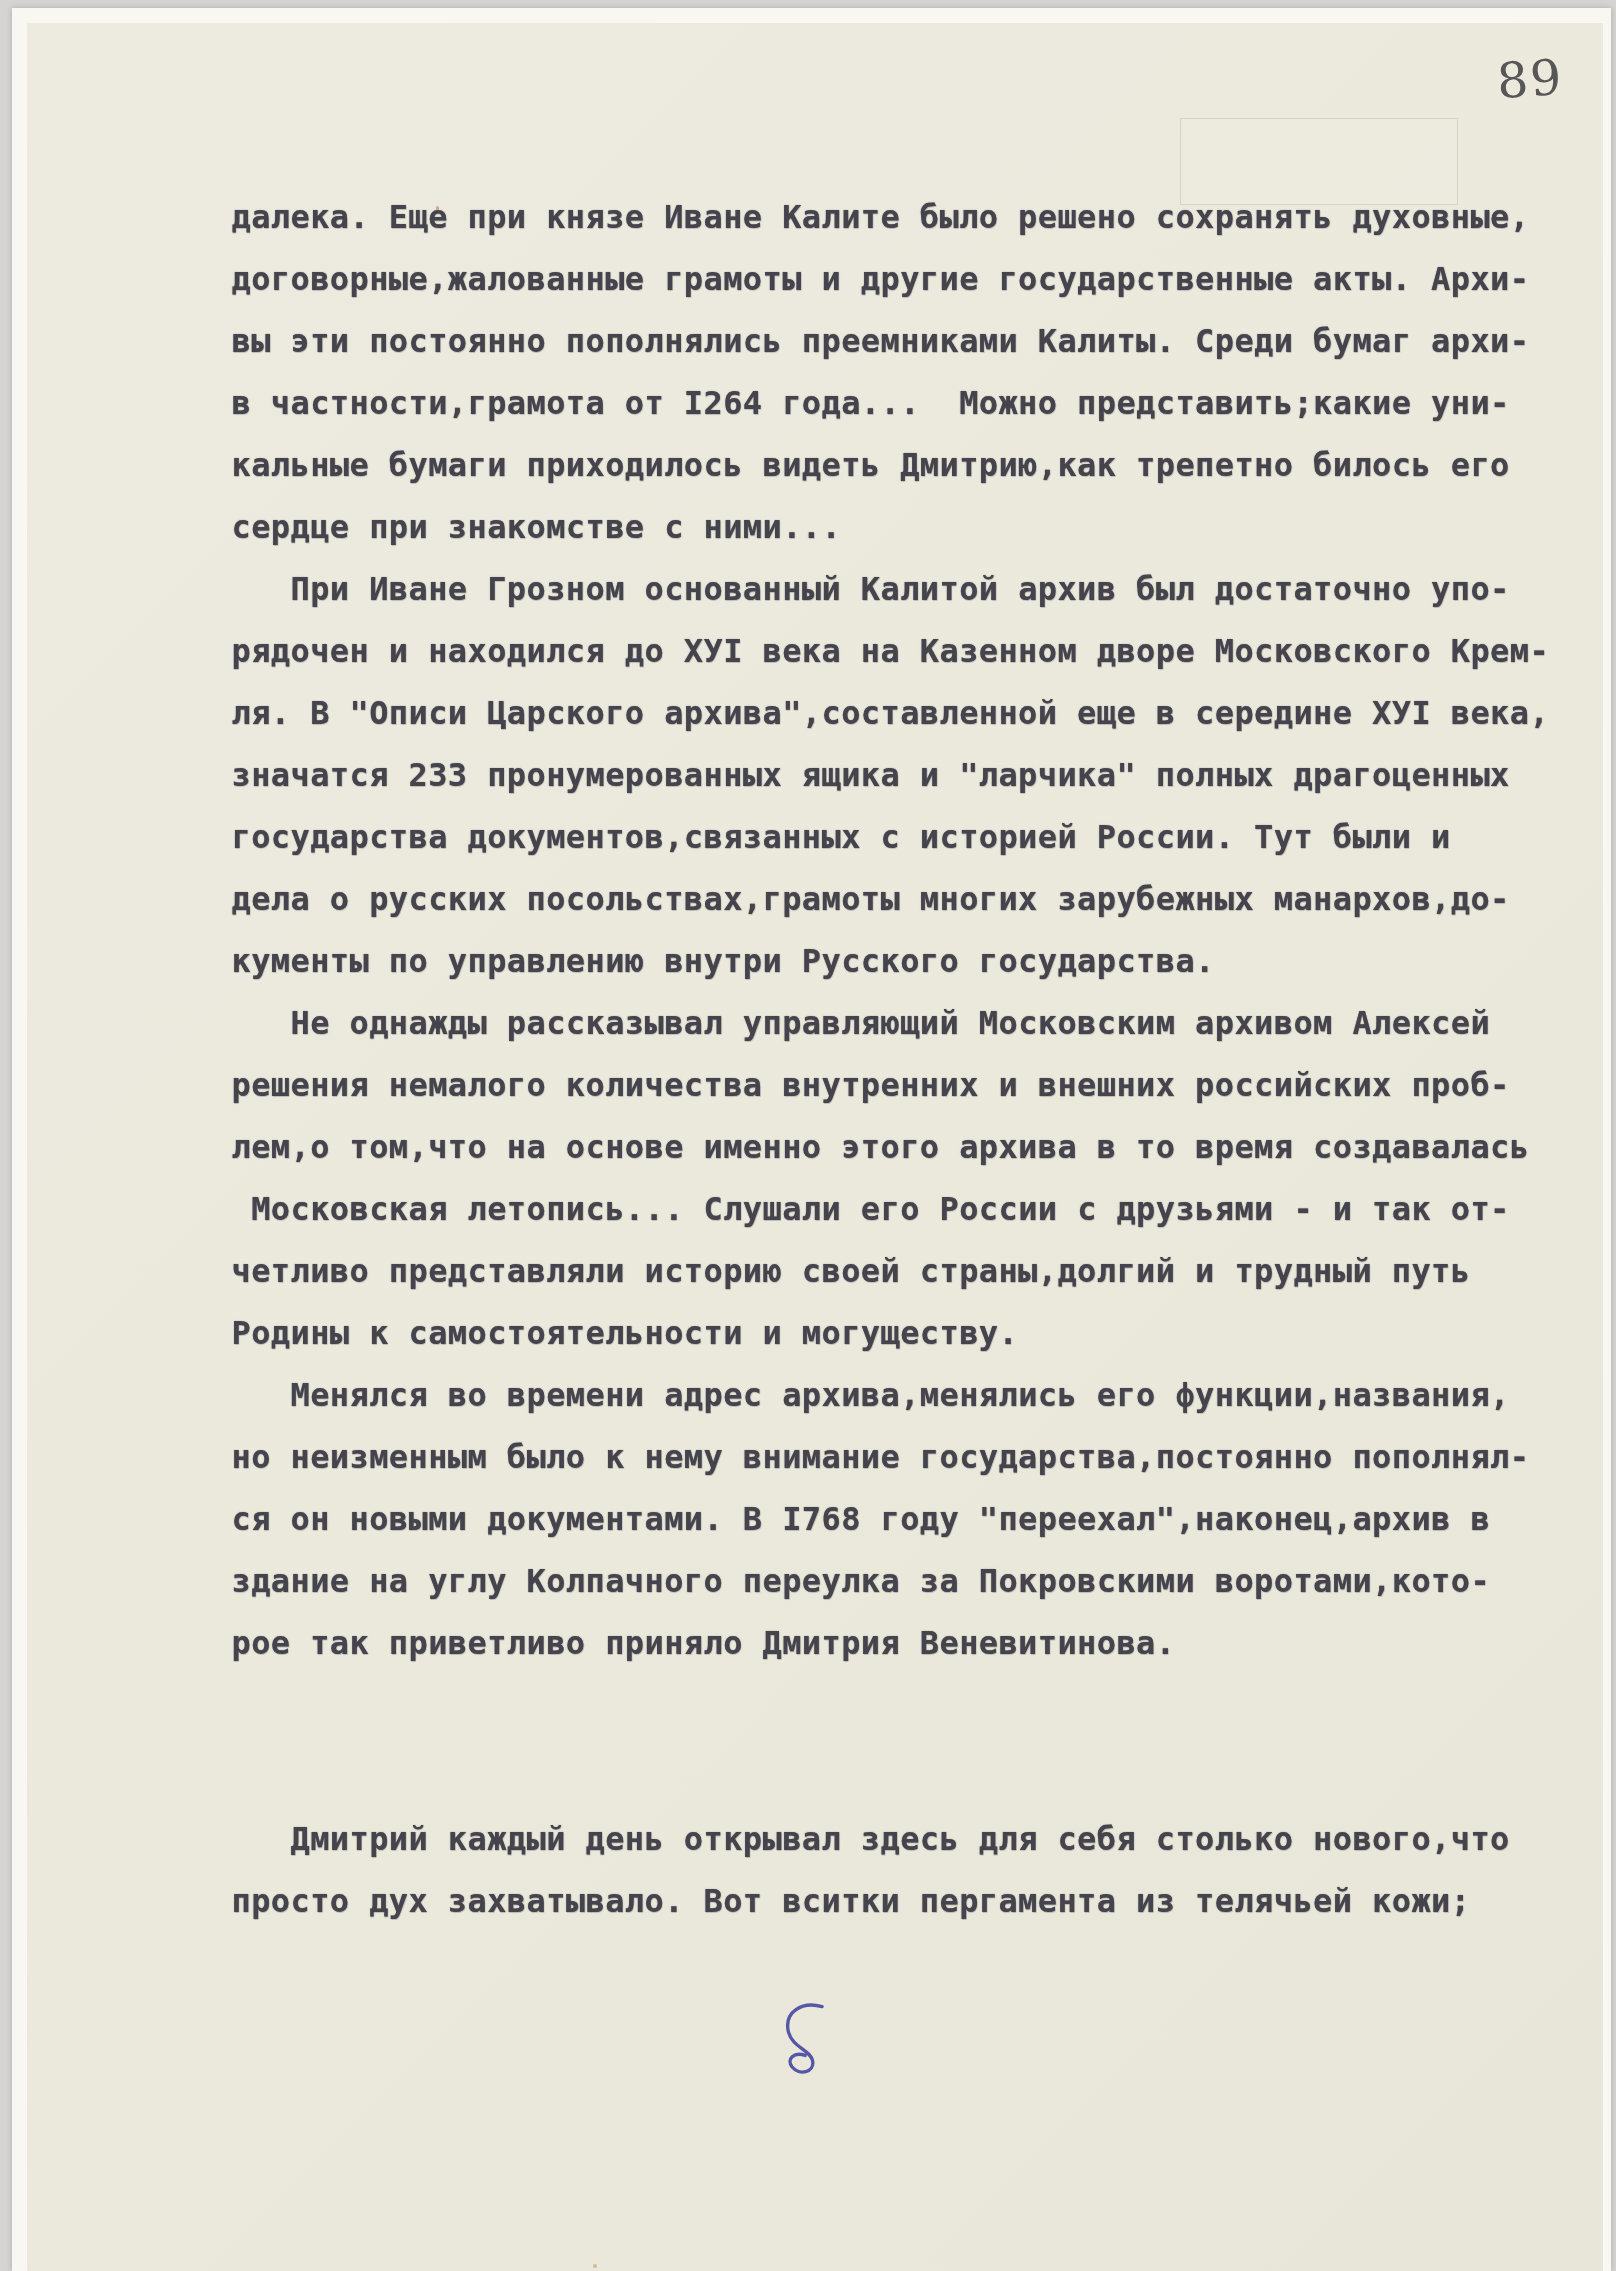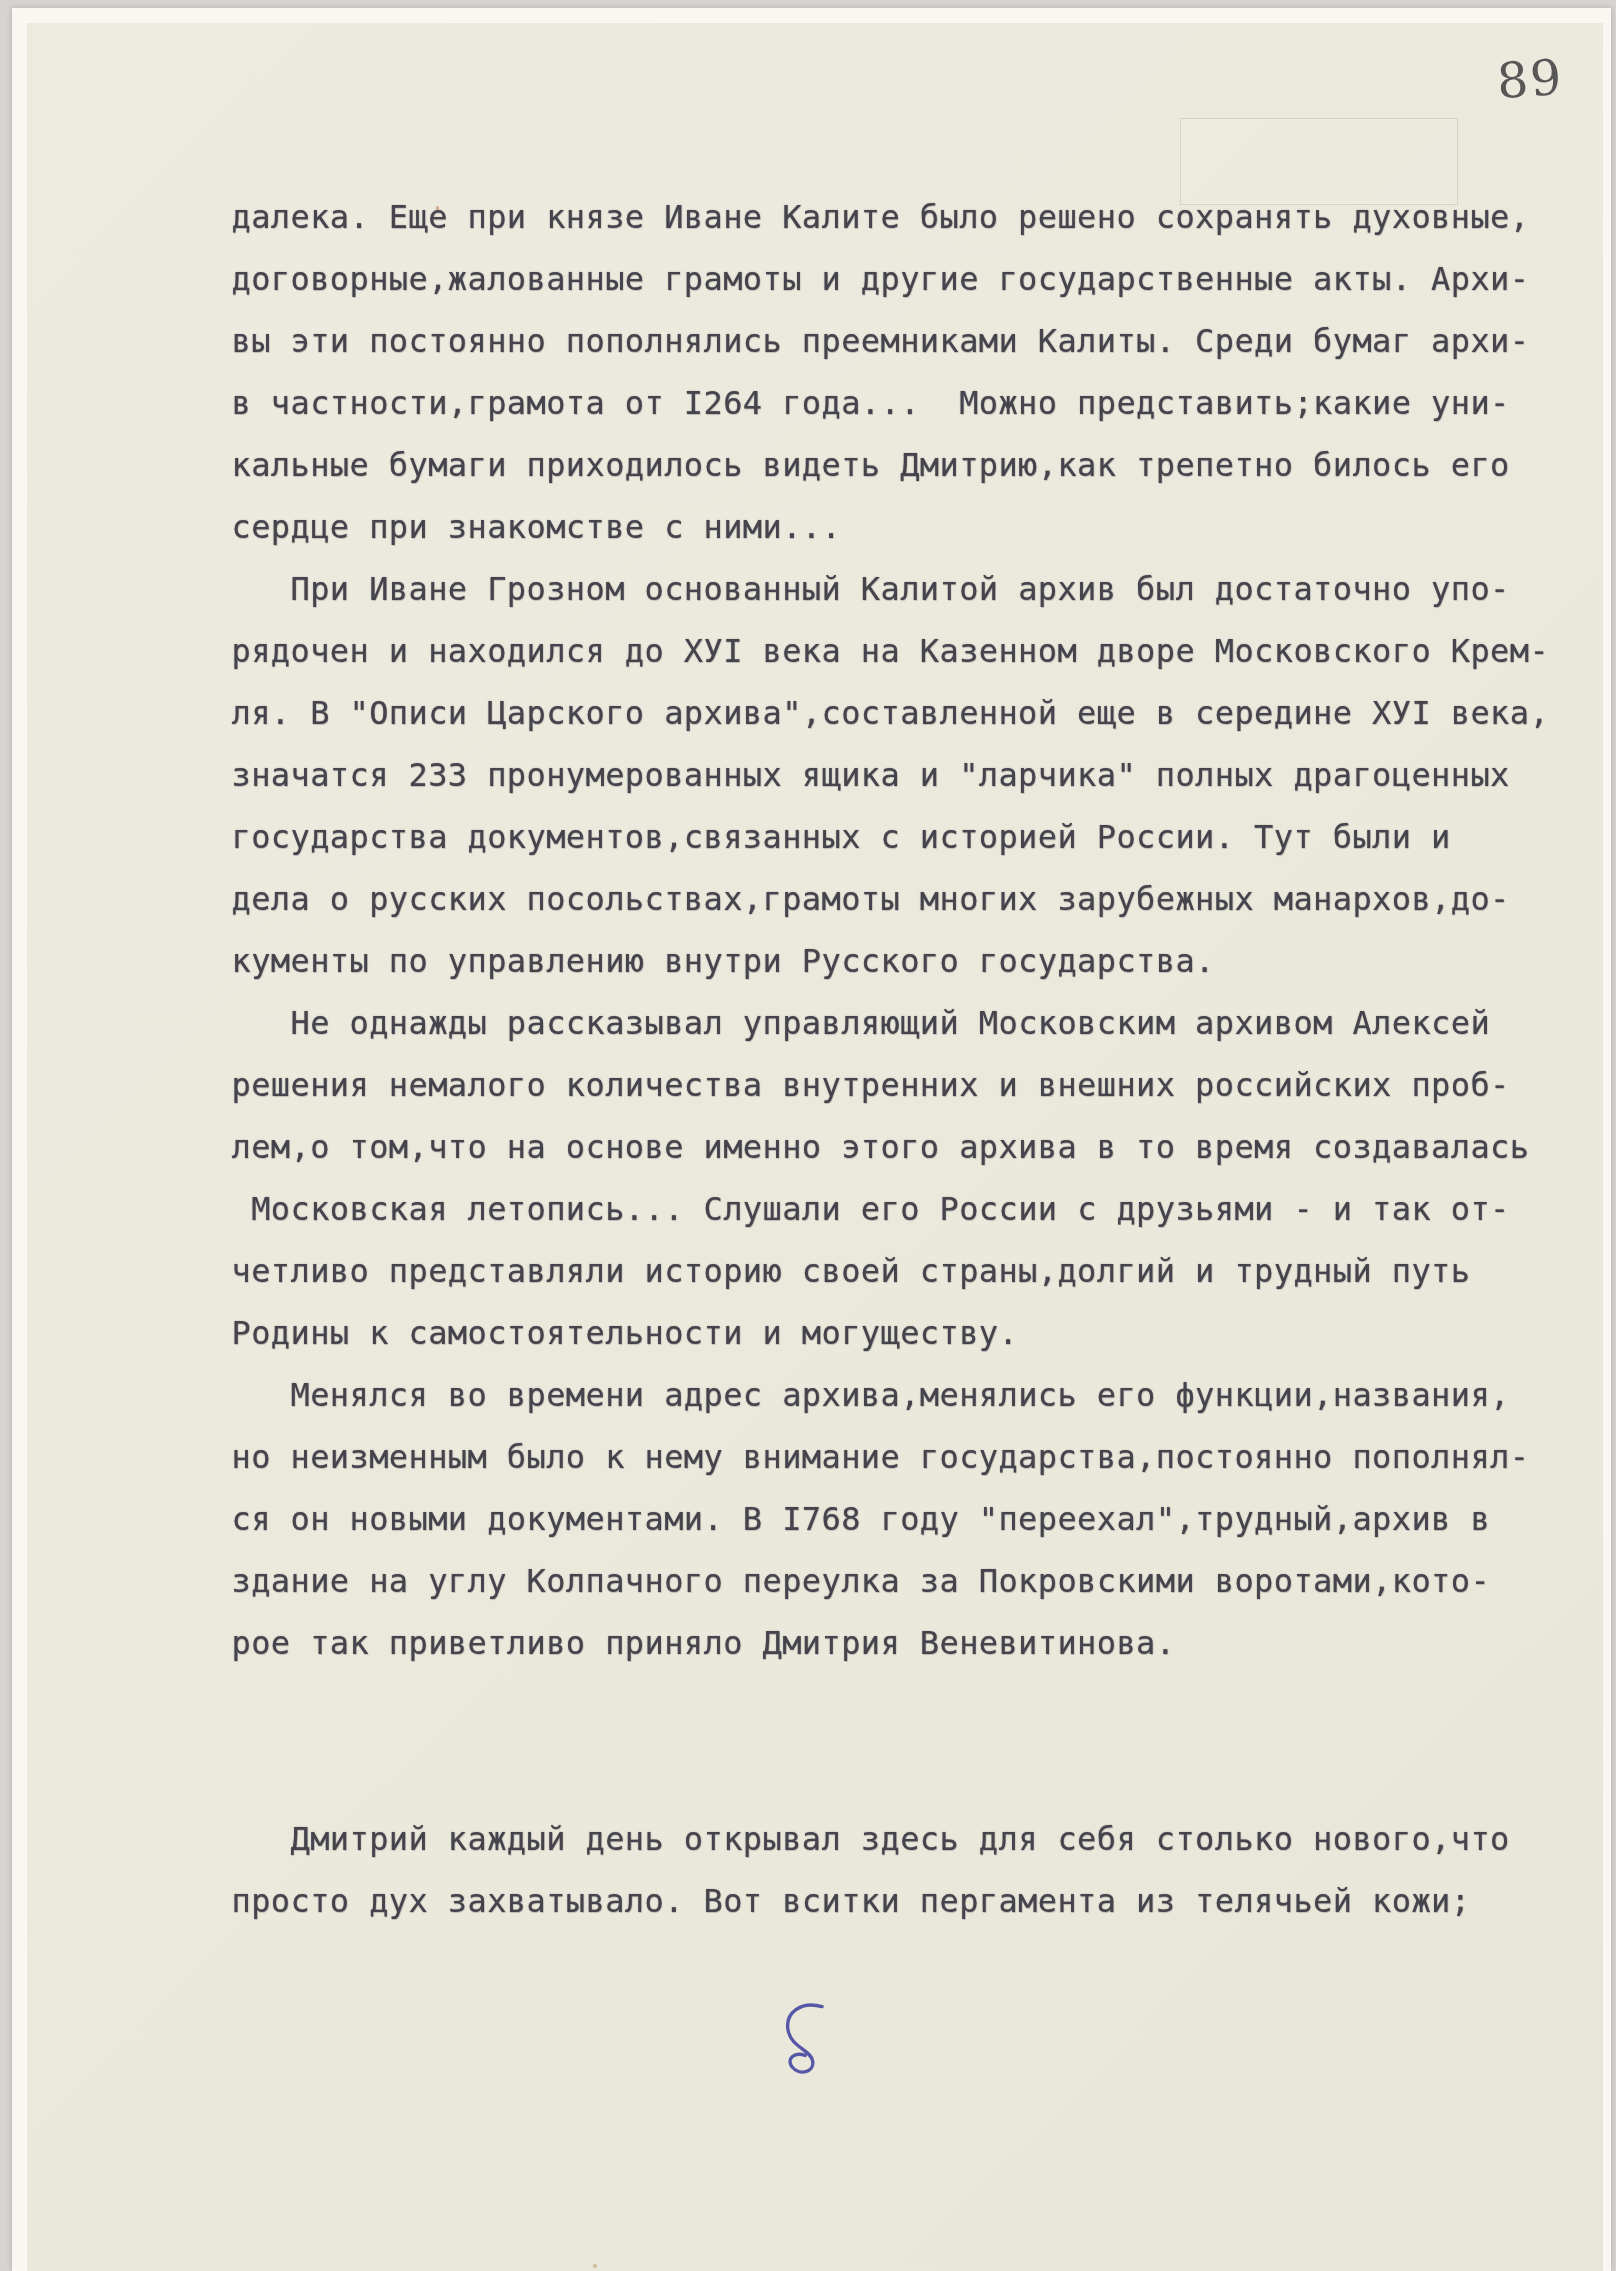--- a/index.html
+++ b/index.html
@@ -35,20 +35,21 @@
     position:absolute;
     left:1153px; top:95px;
     width:276px; height:85px;
     border:1.9px solid rgba(178,170,150,0.35);
     background:rgba(240,238,228,0.25);
   }
   .textblock{
     position:absolute;
     left:0; top:0; right:0;
     padding:163px 17px 0 205px;
+    font-weight:bold;
   }
   .tline{
     height:62px;
     line-height:62px;
     font-size:32px;
     color:#45444c;
     white-space:pre-wrap;
     letter-spacing:0.4px;
     text-shadow:0 0 1.2px rgba(62,60,74,0.55), 0.6px 0.6px 0.6px rgba(62,60,74,0.18);
   }
@@ -89,21 +90,21 @@
       <div class="tline">дела о русских посольствах,грамоты многих зарубежных манархов,до-</div>
       <div class="tline">кументы по управлению внутри Русского государства.</div>
       <div class="tline">   Не однажды рассказывал управляющий Московским архивом Алексей</div>
       <div class="tline">решения немалого количества внутренних и внешних российских проб-</div>
       <div class="tline">лем,о том,что на основе именно этого архива в то время создавалась</div>
       <div class="tline"> Московская летопись... Слушали его России с друзьями - и так от-</div>
       <div class="tline">четливо представляли историю своей страны,долгий и трудный путь</div>
       <div class="tline">Родины к самостоятельности и могуществу.</div>
       <div class="tline">   Менялся во времени адрес архива,менялись его функции,названия,</div>
       <div class="tline">но неизменным было к нему внимание государства,постоянно пополнял-</div>
-      <div class="tline">ся он новыми документами. В I768 году "переехал",трудный,архив в</div>
+      <div class="tline">ся он новыми документами. В I768 году "переехал",наконец,архив в</div>
       <div class="tline">здание на углу Колпачного переулка за Покровскими воротами,кото-</div>
       <div class="tline">рое так приветливо приняло Дмитрия Веневитинова.</div>
       <div class="tline para-gap">   Дмитрий каждый день открывал здесь для себя столько нового,что</div>
       <div class="tline">просто дух захватывало. Вот вситки пергамента из телячьей кожи;</div>
     </div>
 
     <svg class="ink-mark" viewBox="0 0 72 84">
       <path d="M 52 8 C 30 2, 12 14, 16 34 C 20 52, 40 54, 42 66 C 44 78, 28 82, 20 72 C 14 64, 22 56, 34 60" fill="none" stroke="#32329b" stroke-width="3.6" stroke-linecap="round" opacity="0.8"></path>
     </svg>
   </div>

